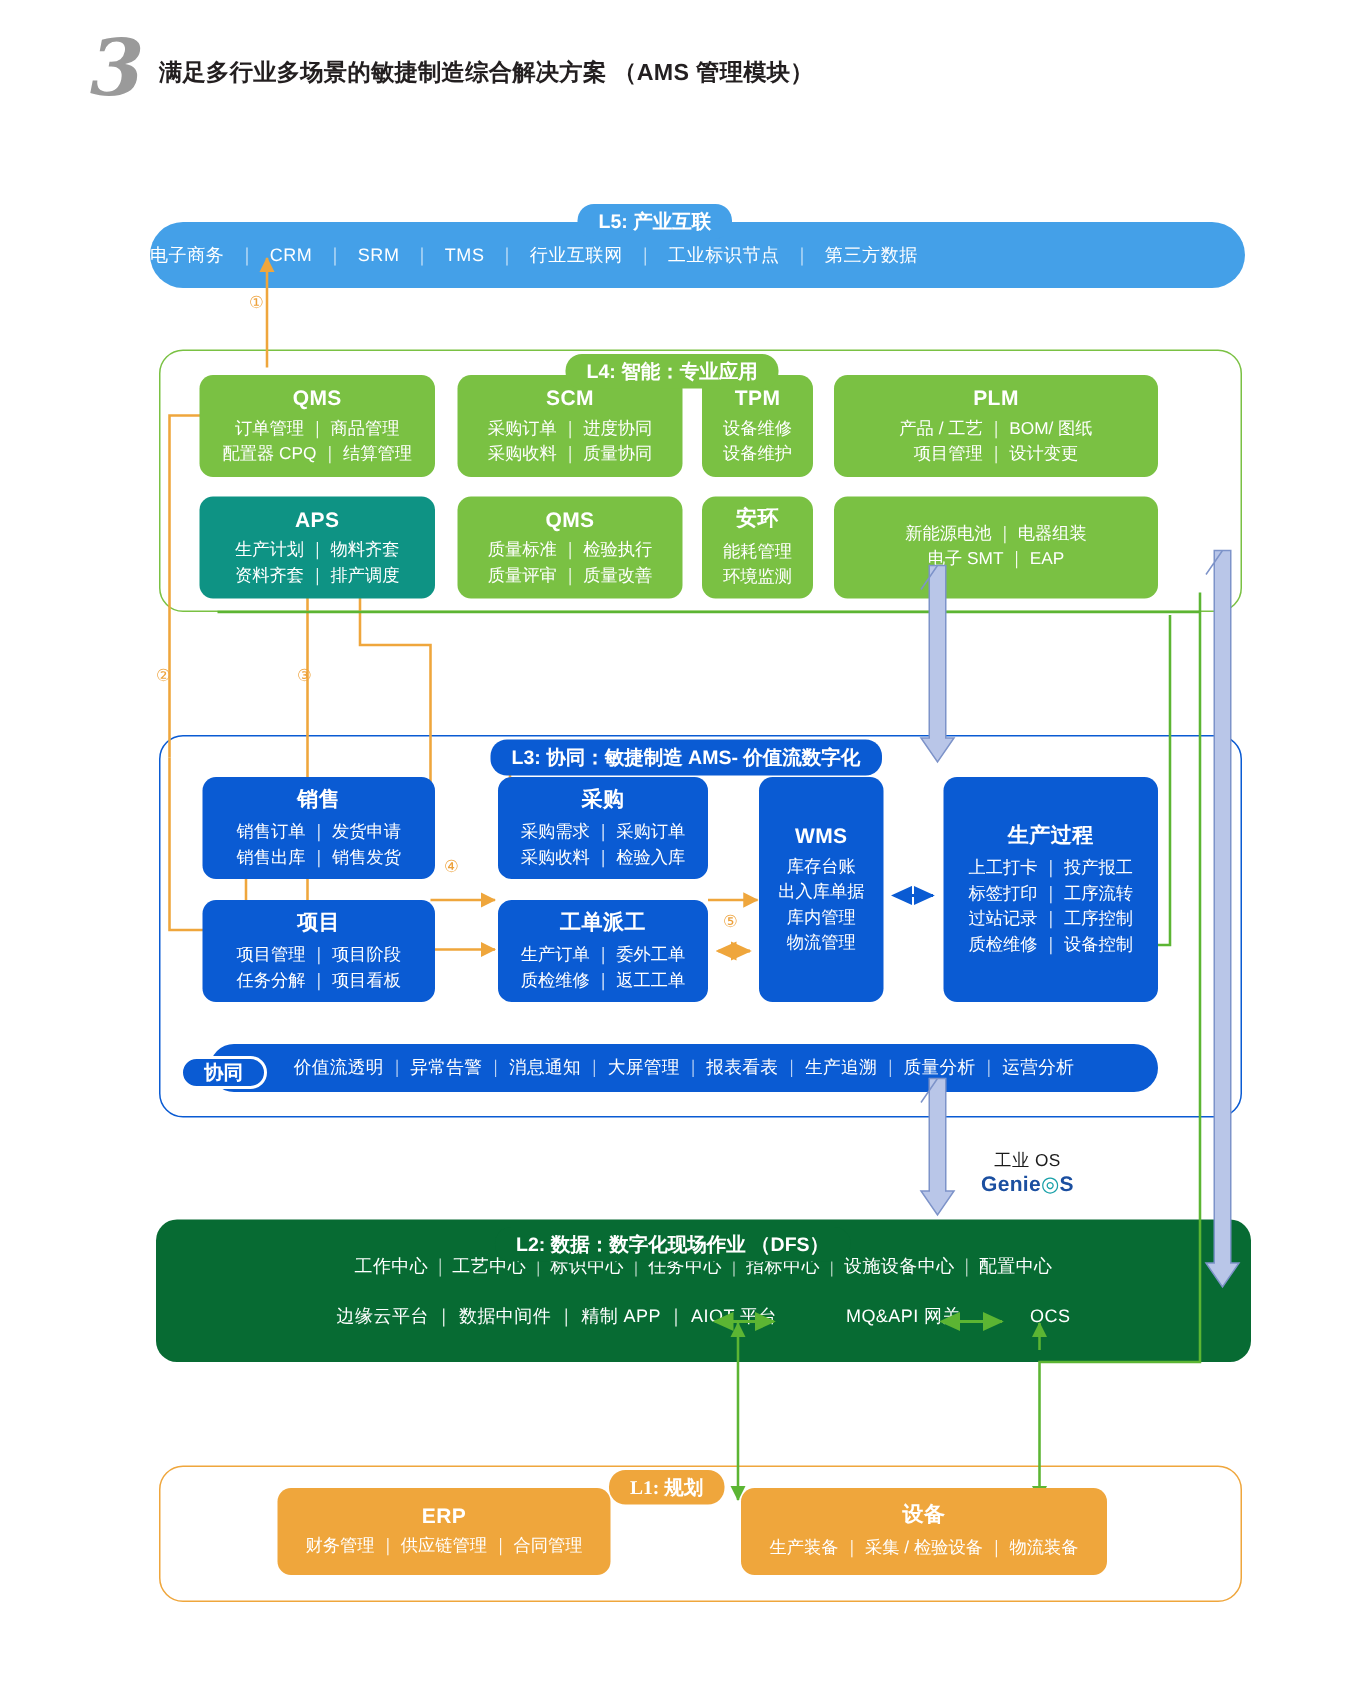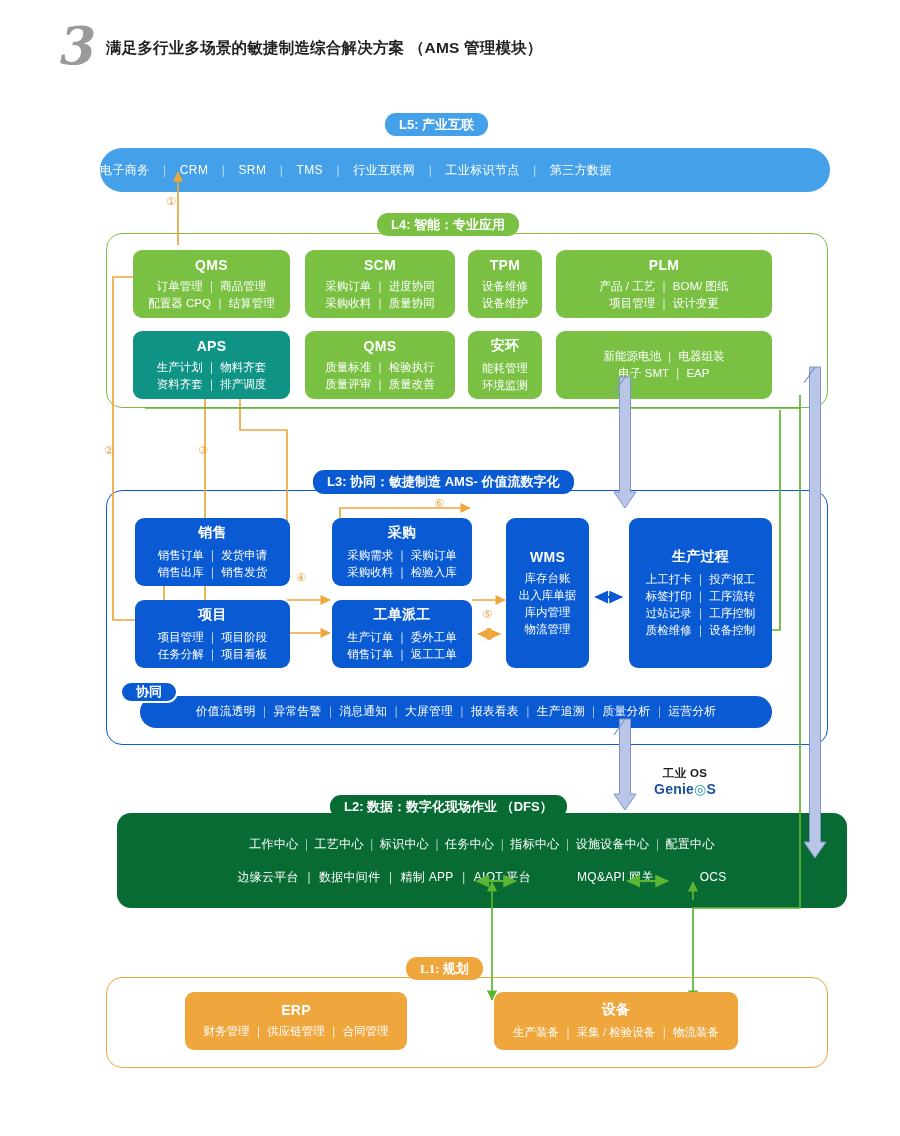--- a/index.html
+++ b/index.html
@@ -26,21 +26,21 @@
     position:absolute; left:46px; top:14px;
     font-size:15.5px; font-weight:700; color:#231f20;
     letter-spacing:.2px; white-space:nowrap;
   }
 
   
   .band { position:absolute; }
   .tag {
     position:absolute; display:flex; align-items:center; justify-content:center;
     color:#fff; font-size:13px; font-weight:700; border-radius:11px;
-    white-space:nowrap; z-index:20; padding:0 14px;
+    white-space:nowrap; z-index:20; padding:0 14px;margin-top:23px;
   }
   .outline { position:absolute; border-radius:16px; background:transparent; z-index:1; }
 
   .card {
     position:absolute; border-radius:9px; color:#fff;
     display:flex; flex-direction:column; align-items:center; justify-content:center;
     z-index:5; text-align:center;
   }
   .card .ttl { font-size:14px; font-weight:700; margin-bottom:5px; letter-spacing:.3px;}
   .card .ln { font-size:11.5px; line-height:17px; white-space:nowrap; }
@@ -73,21 +73,21 @@
   #wires { position:absolute; left:0; top:0; width:900px; height:1136px; z-index:3; pointer-events:none; }
   #wires-top { position:absolute; left:0; top:0; width:900px; height:1136px; z-index:12; pointer-events:none; }
 
   .num {
     position:absolute; z-index:14; color:#eda13a; font-size:11px;
     font-family:"DejaVu Sans",sans-serif;
   }
 
   
   .genie { position:absolute; z-index:14; text-align:center; width:120px; }
-  .genie .g1 { font-size:11.5px; color:#1b1b1b; font-weight:700; letter-spacing:.3px;}
+  .genie .g1 { font-size:11.5px; color:#1b1b1b; font-weight:400; letter-spacing:.3px;}
   .genie .g2 { font-size:14px; font-weight:700; color:#1b4fa0; letter-spacing:.2px; }
   .genie .g2 .o { color:#18a0a8; }
 </style>
 </head>
 <body>
 
 <div id="stage">
 
   <div class="hdr">
     <div class="hdr-num">3</div>
@@ -187,21 +187,21 @@
     <div class="ttl">安环</div>
     <div class="ln">能耗管理</div>
     <div class="ln">环境监测</div>
   </div>
   <div class="card c-green" style="left:556px; top:331px; width:216px; height:68px;">
     <div class="ln">新能源电池 ｜ 电器组装</div>
     <div class="ln">电子 SMT ｜ EAP</div>
   </div>
 
   <div class="outline o-l3" style="left:106px; top:490px; width:722px; height:255px;"></div>
-  <div class="tag t-l3" style="left:313px; top:470px; height:24px;">L3: 协同：敏捷制造 AMS- 价值流数字化</div>
+  <div class="tag t-l3" style="left:327px; top:470px; height:24px;">L3: 协同：敏捷制造 AMS- 价值流数字化</div>
 
   <div class="card c-blue" style="left:135px; top:518px; width:155px; height:68px;">
     <div class="ttl">销售</div>
     <div class="ln">销售订单 ｜ 发货申请</div>
     <div class="ln">销售出库 ｜ 销售发货</div>
   </div>
   <div class="card c-blue" style="left:332px; top:518px; width:140px; height:68px;">
     <div class="ttl">采购</div>
     <div class="ln">采购需求 ｜ 采购订单</div>
     <div class="ln">采购收料 ｜ 检验入库</div>
@@ -221,29 +221,29 @@
     <div class="ln">质检维修 ｜ 设备控制</div>
   </div>
   <div class="card c-blue" style="left:135px; top:600px; width:155px; height:68px;">
     <div class="ttl">项目</div>
     <div class="ln">项目管理 ｜ 项目阶段</div>
     <div class="ln">任务分解 ｜ 项目看板</div>
   </div>
   <div class="card c-blue" style="left:332px; top:600px; width:140px; height:68px;">
     <div class="ttl">工单派工</div>
     <div class="ln">生产订单 ｜ 委外工单</div>
-    <div class="ln">销售订单 ｜ 返工工单</div>
+    <div class="ln">质检维修 ｜ 返工工单</div>
   </div>
 
   <div class="barrow c-blue" style="left:140px; top:696px; width:632px; height:32px;">
     <span id="collab-items"><span>价值流透明</span><span style="opacity: 0.75; padding: 0px 3px;">｜</span><span>异常告警</span><span style="opacity: 0.75; padding: 0px 3px;">｜</span><span>消息通知</span><span style="opacity: 0.75; padding: 0px 3px;">｜</span><span>大屏管理</span><span style="opacity: 0.75; padding: 0px 3px;">｜</span><span>报表看表</span><span style="opacity: 0.75; padding: 0px 3px;">｜</span><span>生产追溯</span><span style="opacity: 0.75; padding: 0px 3px;">｜</span><span>质量分析</span><span style="opacity: 0.75; padding: 0px 3px;">｜</span><span>运营分析</span></span>
   </div>
   <div class="tag t-l3" style="left:120px; top:681px; height:22px; border:2px solid #fff;">协同</div>
 
-  <div class="band c-dgreen" style="left:117px; top:813px; width:730px; height:95px; border-radius:14px;
+  <div class="band c-dgreen" style="left:104px; top:813px; width:730px; height:95px; border-radius:14px;
               display:flex; flex-direction:column; align-items:center; justify-content:center; gap:16px;">
     <div id="l2-row1" style="color:#fff; font-size:12px; letter-spacing:.3px;"><span>工作中心</span><span style="opacity: 0.75; padding: 0px 2px;">｜</span><span>工艺中心</span><span style="opacity: 0.75; padding: 0px 2px;">｜</span><span>标识中心</span><span style="opacity: 0.75; padding: 0px 2px;">｜</span><span>任务中心</span><span style="opacity: 0.75; padding: 0px 2px;">｜</span><span>指标中心</span><span style="opacity: 0.75; padding: 0px 2px;">｜</span><span>设施设备中心</span><span style="opacity: 0.75; padding: 0px 2px;">｜</span><span>配置中心</span></div>
     <div id="l2-row2" style="color:#fff; font-size:12px; letter-spacing:.3px;"><span>边缘云平台</span><span style="padding: 0px 4px;">｜</span><span>数据中间件</span><span style="padding: 0px 4px;">｜</span><span>精制 APP</span><span style="padding: 0px 4px;">｜</span><span>AIOT 平台</span><span style="padding: 0px 23px;"></span><span>MQ&amp;API 网关</span><span style="padding: 0px 23px;"></span><span>OCS</span></div>
   </div>
   <div class="tag t-l2" style="left:330px; top:795px; height:23px;">L2: 数据：数字化现场作业 （DFS）</div>
 
   <div class="outline o-l1" style="left:106px; top:977px; width:722px; height:91px;"></div>
   <div class="tag t-l1" style="left:406px; top:957px; height:23px;">L1: 规划</div>
 
   <div class="card c-orange" style="left:185px; top:992px; width:222px; height:58px;">

